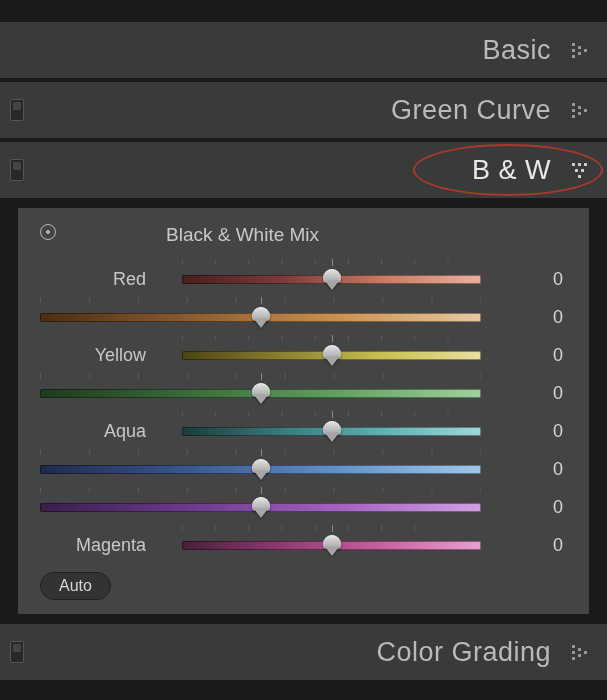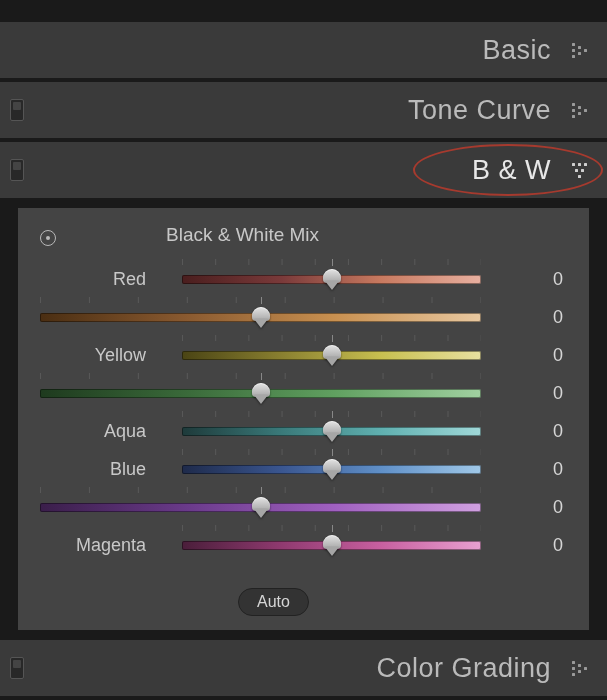--- a/index.html
+++ b/index.html
@@ -91,21 +91,21 @@
     border-radius: 50%;
     pointer-events: none;
   }
   .panel-body {
     background: #444444;
     margin: 8px 18px 8px 18px;
     padding: 16px 22px 14px 22px;
   }
   .mix-header {
     display: flex;
-    align-items: flex-end;
+    align-items: flex-start;
     margin-bottom: 14px;
   }
   .target-icon {
     width: 16px; height: 16px;
     border: 1.5px solid #b8b8b8;
     border-radius: 50%;
     display: flex;
     align-items: center; justify-content: center;
   }
   .target-icon::after {
@@ -193,22 +193,22 @@
   }
   .slider-value {
     width: 62px;
     text-align: right;
     font-size: 18px;
     color: #d6d6d6;
     padding-right: 4px;
   }
   .auto-row {
     display: flex;
-    justify-content: center;
-    margin-top: 24px;
+    justify-content: flex-start;
+    margin-top: 8px;
     padding-right: 60px;
   }
   .auto-btn {
     background: #333;
     color: #d6d6d6;
     font-size: 16px;
     padding: 4px 18px;
     border: 1px solid #222;
     border-radius: 14px;
     cursor: pointer;
@@ -235,21 +235,21 @@
           </div>
         <div class="col" style="margin-top:6px">
             <span></span>
           </div>
       </div>
     </div>
   </div>
 
   <div class="panel-header">
     <div class="panel-switch"></div>
-    <div class="panel-title">Tone Curve</div>
+    <div class="panel-title">Green Curve</div>
     <div class="disclosure">
       <div class="tri-right">
         <div class="col">
             <span></span>
             <span></span>
             <span></span>
           </div>
         <div class="col" style="margin-top:3px">
             <span></span>
             <span></span>
@@ -331,21 +331,20 @@
           <div class="slider-label">Aqua</div>
           <div class="slider-track-wrap">
             <div class="slider-ticks"></div>
             <div class="slider-track" style="background: linear-gradient(to right, rgb(30, 58, 58), rgb(58, 122, 122), rgb(96, 176, 176), rgb(160, 216, 216));"></div>
             <div class="slider-center-tick"></div>
             <div class="slider-handle"></div>
           </div>
           <div class="slider-value">0</div>
         </div>
         <div class="slider-row">
-          <div class="slider-label">Blue</div>
           <div class="slider-track-wrap">
             <div class="slider-ticks"></div>
             <div class="slider-track" style="background: linear-gradient(to right, rgb(30, 42, 74), rgb(58, 86, 144), rgb(96, 144, 200), rgb(160, 200, 232));"></div>
             <div class="slider-center-tick"></div>
             <div class="slider-handle"></div>
           </div>
           <div class="slider-value">0</div>
         </div>
         <div class="slider-row">
           <div class="slider-track-wrap">

